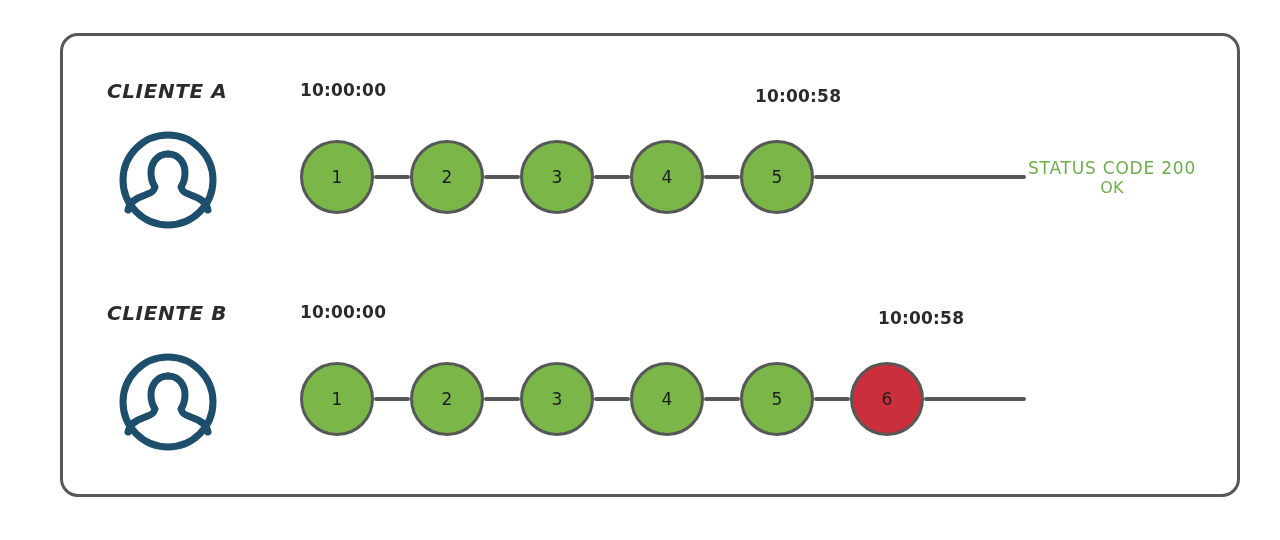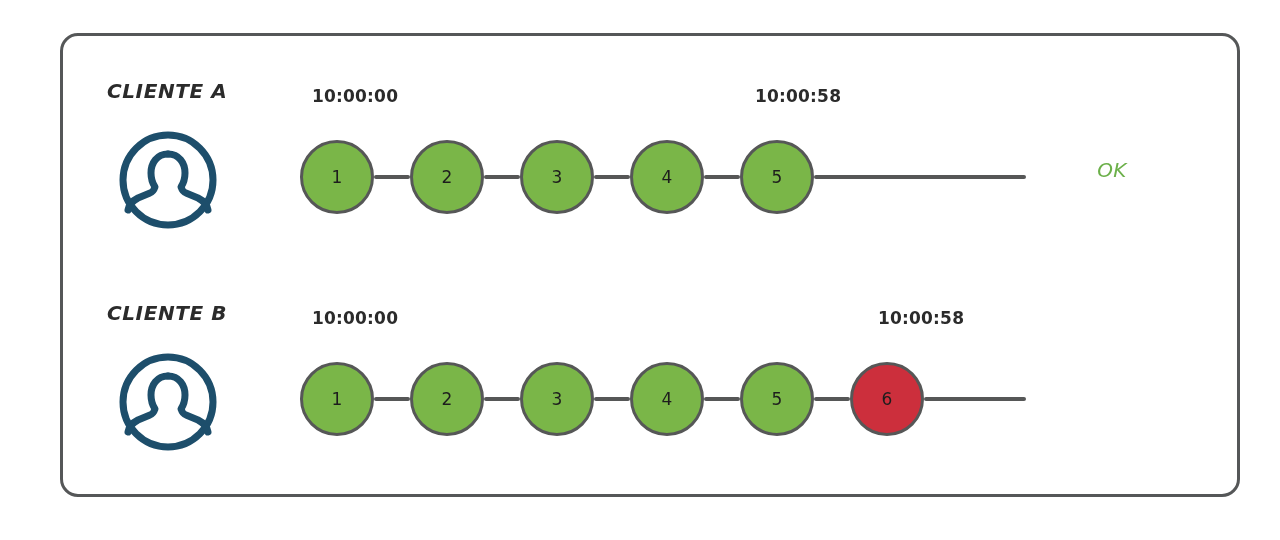--- a/index.html
+++ b/index.html
@@ -67,21 +67,21 @@
 
   .time-label {
     position: absolute;
     font-family: "DejaVu Sans", sans-serif;
     font-size: 17px;
     font-weight: bold;
     color: #2b2b2b;
     letter-spacing: 0.2px;
     white-space: nowrap;
   }
-  .time-start { left: 300px; top: 86px; margin-left: 12px; }
+  .time-start { left: 300px; top: 80px; }
   #row-a .time-end { left: 755px; top: 86px; }
   #row-b .time-end { left: 878px; top: 86px; }
 
   
   .chain {
     position: absolute;
     left: 300px;
     top: 140px;
     height: 78px;
   }
@@ -118,23 +118,22 @@
     font-family: "DejaVu Sans", sans-serif;
     white-space: nowrap;
   }
   .status .code {
     display: block;
     font-size: 17px;
     letter-spacing: 0.8px;
   }
   .status .detail {
     display: block;
-    font-size: 20px;
+    font-size: 16px;
     letter-spacing: 0.2px;
-    font-style: italic;
   }
   .status.ok    { color: #6cb04a; }
   .status.error { color: #cc2936; }
 
   #row-a .status { left: 1026px; top: 158px; width: 172px; }
   #row-b .status { left: 1026px; top: 158px; width: 190px; }
 </style>
 </head>
 <body>
 
@@ -175,20 +174,21 @@
         <div class="link" style="left: 184px; width: 36px;"></div>
         <div class="node ok" style="left: 220px;">3</div>
         <div class="link" style="left: 294px; width: 36px;"></div>
         <div class="node ok" style="left: 330px;">4</div>
         <div class="link" style="left: 404px; width: 36px;"></div>
         <div class="node ok" style="left: 440px;">5</div>
         <div class="link" style="left: 514px; width: 212px;"></div>
       </div>
 
     <div class="status ok">
+      <span class="code">STATUS CODE 200</span>
       <span class="detail">OK</span>
     </div>
   </div>
 
   <div class="row" id="row-b">
 
     <div class="client-label">CLIENTE B</div>
 
     <div class="avatar">
       <svg width="104" height="104" viewBox="0 0 104 104">

